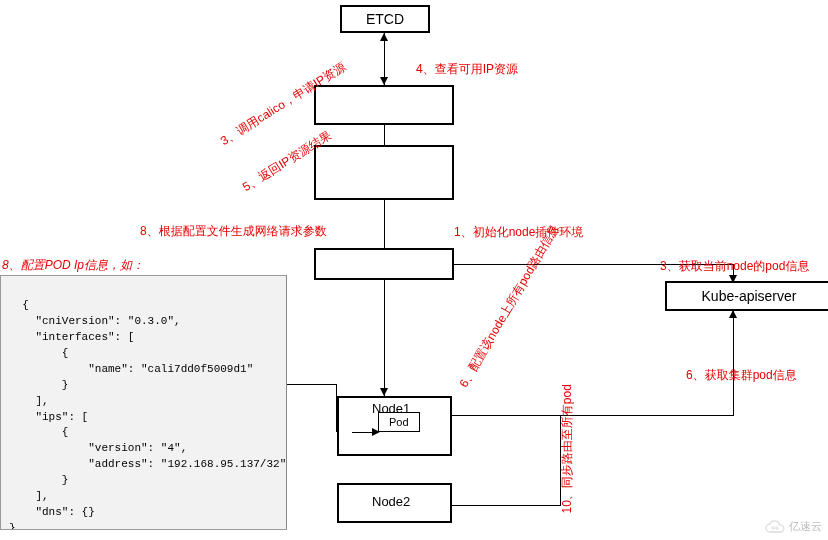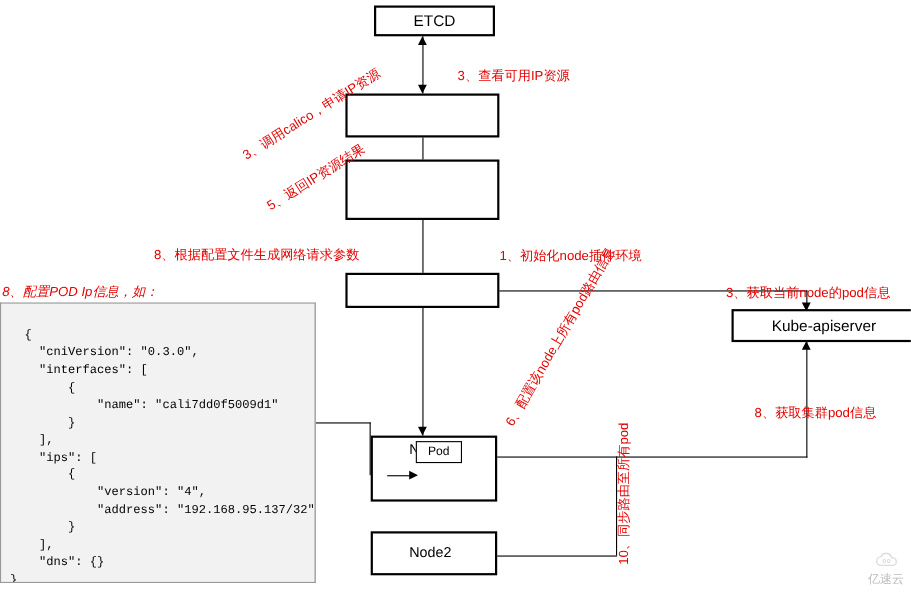--- a/index.html
+++ b/index.html
@@ -71,44 +71,43 @@
     }
     .watermark {
       position: absolute;
       right: 6px;
       bottom: 6px;
       font-size: 11px;
       color: #bbb;
       display: flex;
       align-items: center;
       gap: 3px;
-      flex-direction: column;
     }
     .watermark svg { opacity: 0.5; }
   </style>
 </head>
 <body>
 
-<div class="box" style="left:340px; top:5px; width:110px; height:28px;justify-content:center;">
+<div class="box" style="left:340px; top:5px; width:90px; height:28px;justify-content:center;">
   <span>ETCD</span>
 </div>
 
 <div class="box" style="left:314px; top:85px; width:140px; height:40px;"></div>
 
 <div class="box" style="left:314px; top:145px; width:140px; height:55px;"></div>
 
 <div class="box" style="left:314px; top:248px; width:140px; height:32px;"></div>
 
 <div class="box" style="left:665px; top:281px; width:168px; height:30px; font-size:14px;">
   <span>Kube-apiserver</span>
 </div>
 
 <div class="box" style="left:337px; top:396px; width:115px; height:60px;"></div>
 <div class="node-title" style="left:372px; top:401px;">Node1</div>
-<div class="pod-box" style="left:378px; top:401px;">
+<div class="pod-box" style="left:378px; top:412px;">
   <span>Pod</span>
 </div>
 
 <div class="arrow-line arrow-h" style="left:352px; top:432px; width:22px;"></div>
 <div class="arrow-head ah-right" style="left:372px; top:428px;"></div>
 
 <div class="box" style="left:337px; top:483px; width:115px; height:40px;"></div>
 <div class="node-title" style="left:372px; top:494px;">Node2</div>
 
 <div class="arrow-line arrow-v" style="left:384px; top:33px; height:52px;"></div>
@@ -129,29 +128,29 @@
 <div class="arrow-line arrow-h" style="left:452px; top:415px; width:282px;"></div>
 <div class="arrow-line arrow-v" style="left:733px; top:311px; height:105px;"></div>
 <div class="arrow-head ah-up" style="left:729px; top:310px;"></div>
 
 <div class="arrow-line arrow-v" style="left:560px; top:415px; height:90px;"></div>
 <div class="arrow-line arrow-h" style="left:452px; top:505px; width:109px;"></div>
 
 <div class="arrow-line arrow-h" style="left:287px; top:384px; width:50px;"></div>
 <div class="arrow-line arrow-v" style="left:336px; top:384px; height:48px;"></div>
 
-<div class="label" style="left:416px; top:61px;">3、查看可用IP资源</div>
+<div class="label" style="left:416px; top:61px;">4、查看可用IP资源</div>
 <div class="label rotated" style="left:222px; top:134px; transform:rotate(-32deg);">3、调用calico，申请IP资源</div>
 <div class="label rotated" style="left:244px; top:180px; transform:rotate(-32deg);">5、返回IP资源结果</div>
 <div class="label" style="left:140px; top:223px;">8、根据配置文件生成网络请求参数</div>
 <div class="label" style="left:454px; top:224px;">1、初始化node插件环境</div>
 <div class="label rotated" style="left:463px; top:378px; transform:rotate(-60deg);">6、配置该node上所有pod路由信息</div>
 <div class="label" style="left:660px; top:258px;">3、获取当前node的pod信息</div>
 <div class="label" style="left:2px; top:257px;font-style:italic;">8、配置POD Ip信息，如：</div>
-<div class="label" style="left:686px; top:367px;">8、获取集群pod信息</div>
+<div class="label" style="left:686px; top:367px;">6、获取集群pod信息</div>
 <div class="label rotated" style="left:567px; top:505px; transform:rotate(-90deg);">10、同步路由至所有pod</div>
 
 <div class="code-panel">
   <span>{
     "cniVersion": "0.3.0",
     "interfaces": [
         {
             "name": "cali7dd0f5009d1"
         }
     ],

